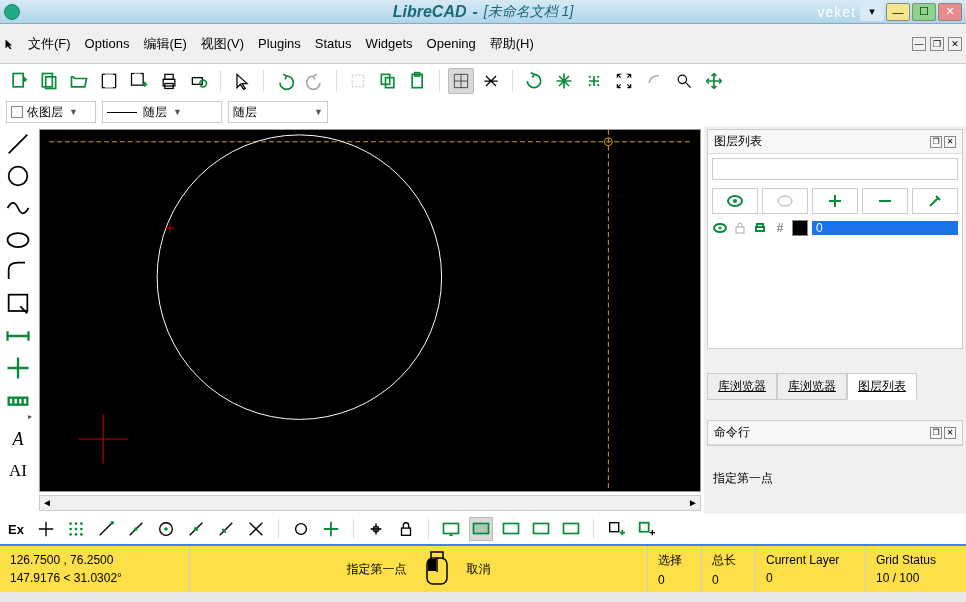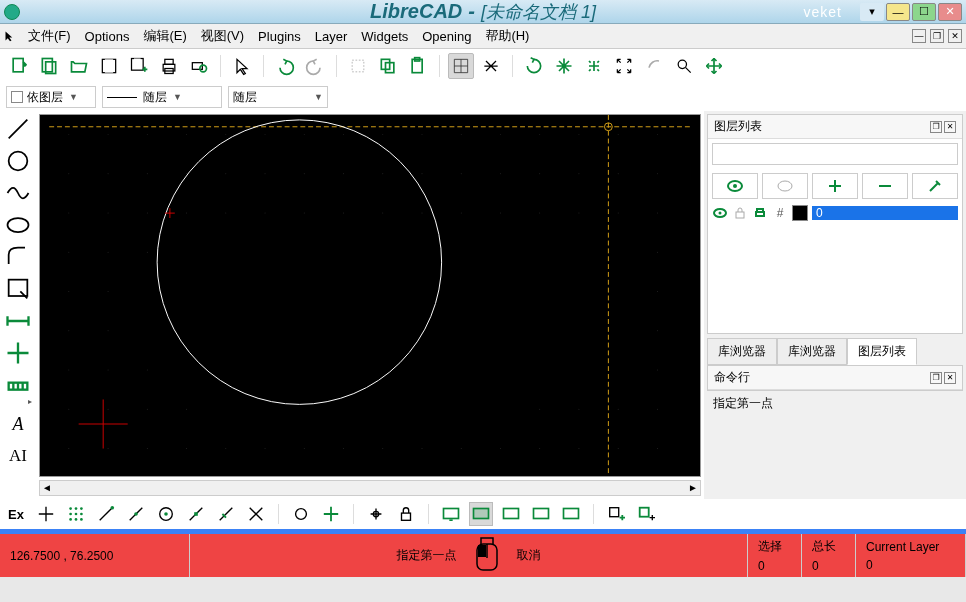--- a/index.html
+++ b/index.html
@@ -2,32 +2,32 @@
 <html><head>
 <meta charset="utf-8">
 <style>
 * { box-sizing: border-box; margin: 0; padding: 0; font-family: "Microsoft YaHei", Arial, sans-serif; }
 body { width: 966px; height: 602px; background: #e8e8e8; overflow: hidden; font-size: 12px; }
 
 
 .titlebar { height: 24px; background: linear-gradient(to bottom, #d8eaf5, #aed5ea); display: flex; align-items: center; border-bottom: 1px solid #8ab; position: relative; }
 .titlebar .app-icon { width: 16px; height: 16px; background: #2a8; border-radius: 50%; margin: 0 4px; border: 1px solid #185; }
 .titlebar .title-center { position: absolute; left: 50%; transform: translateX(-50%); display: flex; align-items: center; gap: 6px; }
-.titlebar .title-main { color: #1a6a7a; font-size: 20px; font-style: italic; font-weight: bold; }
-.titlebar .title-doc { color: #1a6a7a; font-size: 18px; font-style: italic; }
-.titlebar .title-right { position: absolute; right: 124px; color: #fff; font-size: 14px; letter-spacing: 1px; }
+.titlebar .title-main { color: #1a6a7a; font-size: 16px; font-style: italic; font-weight: bold; }
+.titlebar .title-doc { color: #1a6a7a; font-size: 14px; font-style: italic; }
+.titlebar .title-right { position: absolute; right: 110px; color: #fff; font-size: 14px; letter-spacing: 1px; }
 .titlebar .win-btns { position: absolute; right: 4px; display: flex; gap: 2px; }
 .titlebar .win-btn { width: 24px; height: 18px; border: 1px solid #888; border-radius: 2px; font-size: 11px; display: flex; align-items: center; justify-content: center; cursor: pointer; }
 .titlebar .win-min { background: #f5e68c; }
 .titlebar .win-max { background: #8cd68c; }
 .titlebar .win-close { background: #e88c8c; color: #fff; }
 .titlebar .win-arrow { background: #d8eaf5; border: none; }
 
 
-.menubar { height: 25px; background: #f0f0f0; display: flex; align-items: center; padding: 0 4px; border-bottom: 1px solid #ccc; gap: 2px; }
+.menubar { height: 40px; background: #f0f0f0; display: flex; align-items: center; padding: 0 4px; border-bottom: 1px solid #ccc; gap: 2px; }
 .menubar .menu-item { padding: 2px 6px; cursor: pointer; font-size: 13px; }
 .menubar .spacer { flex: 1; }
 .menubar .menu-ctrl { width: 14px; height: 14px; border: 1px solid #888; margin-left: 2px; font-size: 9px; display: flex; align-items: center; justify-content: center; cursor: pointer; }
 .menubar .cursor-icon { width: 12px; height: 12px; margin-right: 4px; }
 
 
 .toolbar { height: 34px; background: #fff; display: flex; align-items: center; padding: 2px 6px; gap: 4px; }
 .toolbar .tb-btn { width: 26px; height: 26px; display: flex; align-items: center; justify-content: center; cursor: pointer; border-radius: 2px; }
 .toolbar .tb-btn.active { background: #d9d9d9; border: 1px solid #bbb; }
 .toolbar .tb-sep { width: 1px; height: 22px; background: #ddd; margin: 0 4px; }
@@ -46,47 +46,47 @@
 .left-tools .ltool { width: 28px; height: 28px; display: flex; align-items: center; justify-content: center; cursor: pointer; }
 .left-tools .caret-right { font-size: 8px; color: #555; margin-left: -2px; margin-top: -6px; align-self: flex-end; padding-right: 4px; }
 
 .canvas-wrap { flex: 1; display: flex; flex-direction: column; background: #fff; }
 .canvas-frame { flex: 1; position: relative; border: 1px solid #999; background: #000; margin: 3px; overflow: hidden; }
 .canvas-frame svg { width: 100%; height: 100%; }
 .scroll-h { height: 16px; background: #f0f0f0; border: 1px solid #ccc; margin: 0 3px 3px 3px; position: relative; }
 .scroll-h::before { content: "◄"; position: absolute; left: 2px; top: 1px; font-size: 10px; }
 .scroll-h::after { content: "►"; position: absolute; right: 2px; top: 1px; font-size: 10px; }
 
-.right-panels { width: 262px; background: #f0f0f0; display: flex; flex-direction: column; padding: 3px; gap: 0; }
+.right-panels { width: 262px; background: #f0f0f0; display: flex; flex-direction: column; padding: 3px; gap: 20px; }
 .panel { background: #fff; border: 1px solid #ccc; }
 .panel-hdr { display: flex; align-items: center; padding: 3px 6px; background: #f7f7f7; border-bottom: 1px solid #ddd; font-size: 12px; }
 .panel-hdr .spacer { flex: 1; }
 .panel-hdr .pbtn { width: 12px; height: 12px; border: 1px solid #888; font-size: 8px; display: flex; align-items: center; justify-content: center; margin-left: 2px; cursor: pointer; }
 .layer-input { width: calc(100% - 8px); height: 22px; margin: 4px; border: 1px solid #ccc; padding: 0 4px; }
 .layer-btns { display: flex; gap: 4px; padding: 4px; }
 .layer-btns .lb { flex: 1; height: 26px; border: 1px solid #ccc; display: flex; align-items: center; justify-content: center; cursor: pointer; }
 .layer-row { display: flex; align-items: center; height: 20px; padding: 0 4px; gap: 4px; }
 .layer-row .cell { width: 16px; height: 16px; display: flex; align-items: center; justify-content: center; border: 1px solid transparent; }
 .layer-row .selected { background: #1a73e8; color: #fff; flex: 1; padding-left: 4px; }
 .layer-space { height: 110px; }
 .panel-tabs { display: flex; margin-top: 4px; }
-.panel-tabs .ptab { padding: 4px 10px; border: 1px solid #ccc; background: #eee; cursor: pointer; font-size: 12px; }
+.panel-tabs .ptab { padding: 4px 10px; border: 1px solid #ccc; background: #eee; cursor: pointer; font-size: 12px; text-decoration: underline; }
 .panel-tabs .ptab.active { background: #fff; border-bottom: 1px solid #fff; }
 .cmd-body { padding: 6px; font-size: 11px; height: 38px; }
 .cmd-prompt { padding: 4px 6px; font-size: 12px; background: #f0f0f0; }
 
 
 .snapbar { height: 30px; background: #fff; display: flex; align-items: center; padding: 2px 8px; gap: 6px; }
 .snapbar .sb { width: 24px; height: 24px; display: flex; align-items: center; justify-content: center; cursor: pointer; }
 .snapbar .sb.active { background: #d9d9d9; border: 1px solid #bbb; }
 .snapbar .ex-label { font-weight: bold; font-size: 13px; margin-right: 4px; }
 .snapbar .sep { width: 1px; height: 20px; background: #ddd; margin: 0 4px; }
 
 
-.statusbar { height: 48px; background: #ef4444; display: flex; border-top: 5px solid #3b82f6; justify-content: flex-end; }
+.statusbar { height: 48px; background: #fde047; display: flex; border-top: 2px solid #3b82f6; justify-content: flex-end; }
 .statusbar .col { border-right: 1px solid #ccc; padding: 4px 10px; display: flex; flex-direction: column; justify-content: center; gap: 4px; font-size: 12px; }
 .statusbar .col.mid { flex: 1; display: flex; flex-direction: row; align-items: center; gap: 10px; }
 .statusbar .mouse-widget svg { width: 40px; height: 36px; }
 .statusbar .col.info { min-width: 54px; }
 
 .ico-green { fill: none; stroke: #0a8a3a; stroke-width: 2; }
 .ico-black { fill: none; stroke: #000; stroke-width: 1.5; }
 </style>
 </head>
 <body>
@@ -109,21 +109,21 @@
 
 <div class="menubar">
   <svg class="cursor-icon" viewBox="0 0 16 16">
       <path d="M2 2 L2 14 L5 11 L8 15 L10 14 L7 10 L11 10 Z" fill="#000"></path>
     </svg>
   <span class="menu-item">文件(F)</span>
   <span class="menu-item">Options</span>
   <span class="menu-item">编辑(E)</span>
   <span class="menu-item">视图(V)</span>
   <span class="menu-item">Plugins</span>
-  <span class="menu-item">Layer</span>
+  <span class="menu-item">Status</span>
   <span class="menu-item">Widgets</span>
   <span class="menu-item">Opening</span>
   <span class="menu-item">帮助(H)</span>
   <div class="spacer"></div>
   <div class="menu-ctrl">—</div>
   <div class="menu-ctrl">❐</div>
   <div class="menu-ctrl">✕</div>
 </div>
 
 <div class="toolbar">
@@ -647,20 +647,21 @@
       <svg width="18" viewBox="0 0 20 20">
         <rect x="3" y="3" width="10" height="10" class="ico-green"></rect>
         <path d="M14 14 L20 14 M17 11 L17 17" class="ico-black" stroke-width="2"></path>
       </svg>
     </div>
 </div>
 
 <div class="statusbar">
   <div class="col" style="width:190px">
     <span>126.7500 , 76.2500</span>
+    <span>147.9176 &lt; 31.0302°</span>
   </div>
   <div class="col mid">
     <span>指定第一点</span>
     <div class="mouse-widget">
       <svg viewBox="0 0 40 36">
           <path d="M14 8 L14 2 L26 2 L26 8" class="ico-black"></path>
           <rect x="10" y="8" width="20" height="26" rx="6" class="ico-black"></rect>
           <line x1="20" y1="8" x2="20" y2="22" class="ico-black"></line>
           <rect x="11" y="9" width="8" height="12" fill="#000"></rect>
         </svg>
@@ -672,13 +673,17 @@
     <span>0</span>
   </div>
   <div class="col info">
     <span>总长</span>
     <span>0</span>
   </div>
   <div class="col" style="width:110px">
     <span>Current Layer</span>
     <span>0</span>
   </div>
+  <div class="col" style="width:100px;border-right:none">
+    <span>Grid Status</span>
+    <span>10 / 100</span>
+  </div>
 </div>
 
 </body></html>

